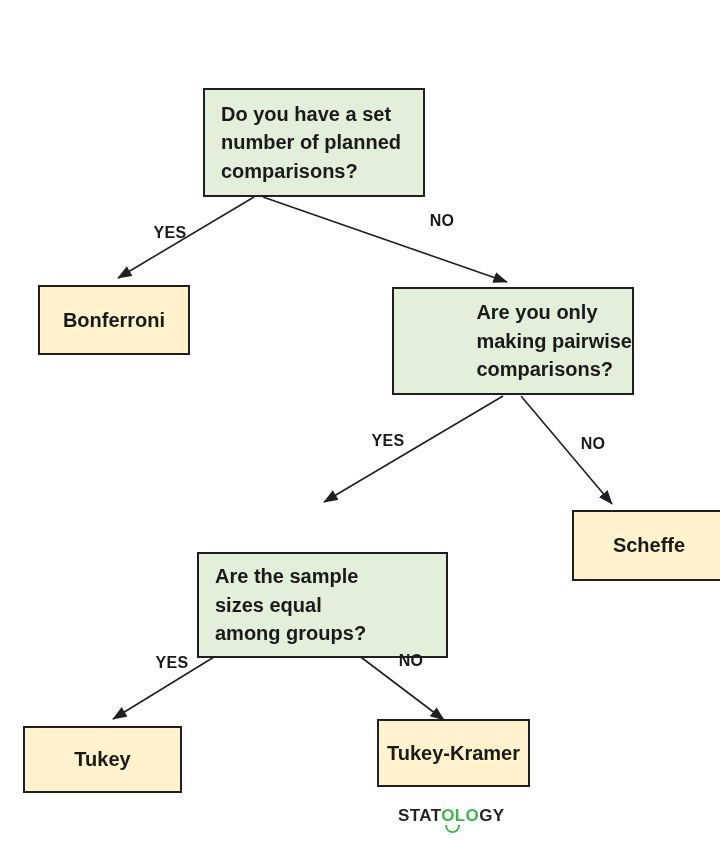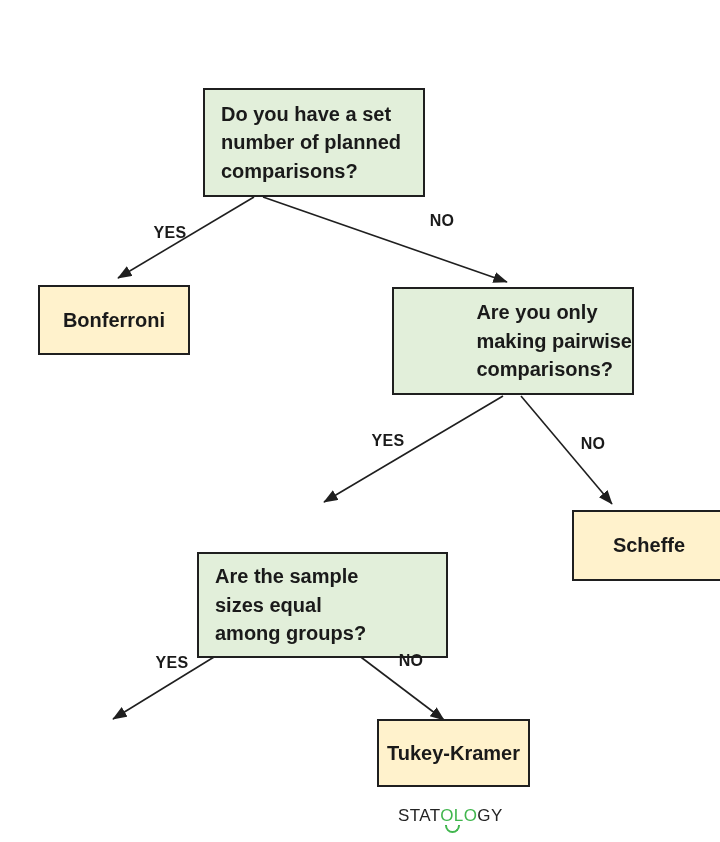--- a/index.html
+++ b/index.html
@@ -67,21 +67,21 @@
     font-size:16px;
     font-weight:bold;
     color:var(--text);
     letter-spacing:0.3px;
   }
   .logo{
     position:absolute;
     left:398px; top:806px;
     height:32px;
     font-size:17px;
-    font-weight:400;
+    font-weight:700;
     letter-spacing:0.4px;
     white-space:nowrap;
   }
   .logo .dark{color:var(--logo-dark);}
   .logo .green{color:var(--logo-green);}
   .logo-smile{
     position:absolute;
     left:47px; top:19px;
     width:15px; height:8px;
     border:2.5px solid var(--logo-green);
@@ -137,20 +137,23 @@
 
   <div class="node question" style="left:197px;top:507px;width:251px;height:106px;margin-top:45px;">
     <span>Are the sample
 sizes equal
 among groups?</span>
   </div>
 
   <div class="edge-label" style="left:172px;top:663px;">YES</div>
   <div class="edge-label" style="left:411px;top:661px;">NO</div>
 
+  <div class="node answer" style="left:23px;top:726px;width:159px;height:67px;">
+    <span>Tukey</span>
+  </div>
 
   <div class="node answer" style="left:377px;top:719px;width:153px;height:68px;">
     <span>Tukey-Kramer</span>
   </div>
 
   <div class="logo">
     <span class="dark">STAT</span><span class="green">OLO</span><span class="dark">GY</span>
     <span class="logo-smile"></span>
   </div>
 

